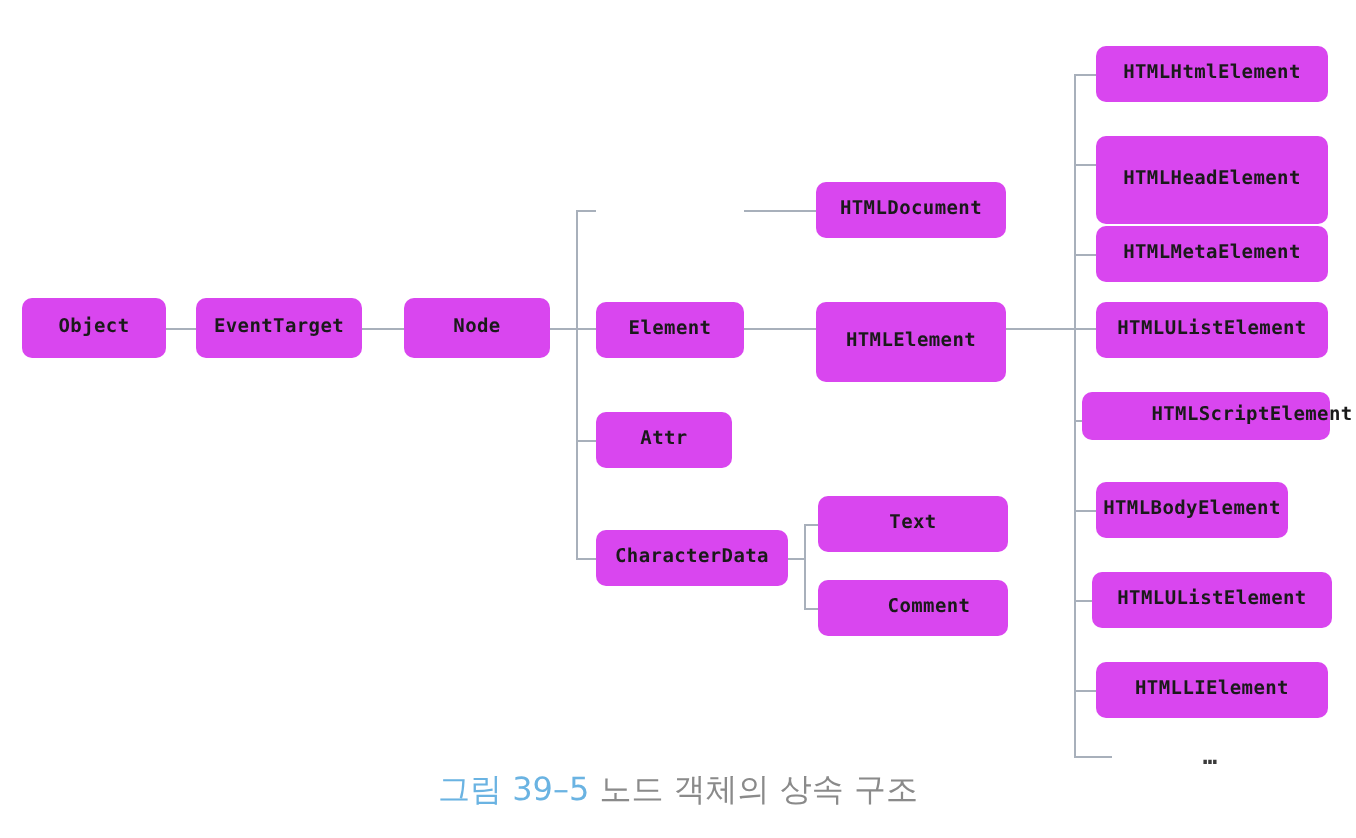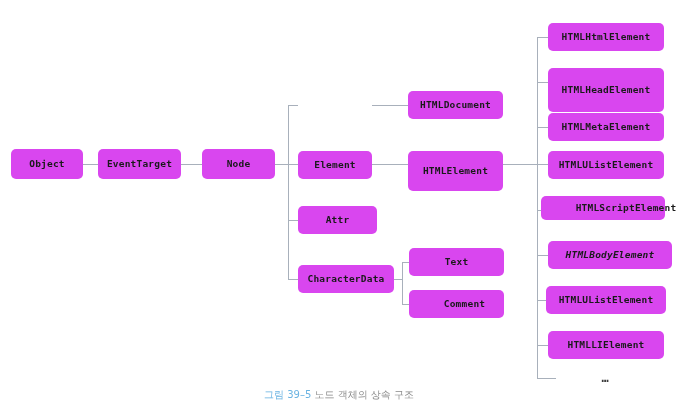--- a/index.html
+++ b/index.html
@@ -65,21 +65,21 @@
   }
 
   
   #caption {
     position: absolute;
     left: 0;
     top: 387px;
     width: 678px;
     text-align: center;
     font-family: "DejaVu Sans", "Liberation Sans", sans-serif;
-    font-size: 10px;
+    font-size: 16px;
     color: #8a8a8a;
     line-height: 16px;
     white-space: nowrap;
   }
   #caption .fig-no {
     color: #6ab3e2;
     font-weight: normal;
   }
   #caption .fig-text {
     color: #8a8a8a;
@@ -131,21 +131,21 @@
 
   <div class="node" style="left:11px; top:149px; width:72px; height:30px;">Object</div>
 
   <div class="node" style="left:98px; top:149px; width:83px; height:30px;">EventTarget</div>
 
   <div class="node" style="left:202px; top:149px; width:73px; height:30px;">Node</div>
 
 
   <div class="node" style="left:298px; top:151px; width:74px; height:28px;">Element</div>
 
-  <div class="node" style="left:298px; top:206px; width:79px; height:28px;">Attr</div>
+  <div class="node" style="left:298px; top:206px; width:68px; height:28px;">Attr</div>
 
   <div class="node" style="left:298px; top:265px; width:96px; height:28px;">CharacterData</div>
 
   <div class="node" style="left:408px; top:91px; width:95px; height:28px;">HTMLDocument</div>
 
   <div class="node" style="left:408px; top:151px; width:95px; height:40px;">HTMLElement</div>
 
   <div class="node" style="left:409px; top:248px; width:95px; height:28px;">Text</div>
 
   <div class="node" style="left:409px; top:290px; width:95px; height:28px;padding-left:16px;">Comment</div>
@@ -153,21 +153,21 @@
   <div class="node" style="left:548px; top:23px; width:116px; height:28px;">HTMLHtmlElement</div>
 
   <div class="node" style="left:548px; top:68px; width:116px; height:44px;">HTMLHeadElement</div>
 
   <div class="node" style="left:548px; top:113px; width:116px; height:28px;">HTMLMetaElement</div>
 
   <div class="node" style="left:548px; top:151px; width:116px; height:28px;">HTMLUListElement</div>
 
   <div class="node" style="left:541px; top:196px; width:124px; height:24px;padding-left:46px;">HTMLScriptElement</div>
 
-  <div class="node" style="left:548px; top:241px; width:124px; height:28px;font-style:italic;">HTMLBodyElement</div>
+  <div class="node" style="left:548px; top:241px; width:96px; height:28px;">HTMLBodyElement</div>
 
   <div class="node" style="left:546px; top:286px; width:120px; height:28px;">HTMLUListElement</div>
 
   <div class="node" style="left:548px; top:331px; width:116px; height:28px;">HTMLLIElement</div>
 
   <div class="ellipsis" style="left:582px; top:370px; width:48px; height:16px;">…</div>
 
   <div id="caption">
     <span class="fig-no">그림 39–5</span><span>&nbsp;</span><span class="fig-text">노드 객체의 상속 구조</span>
   </div>

